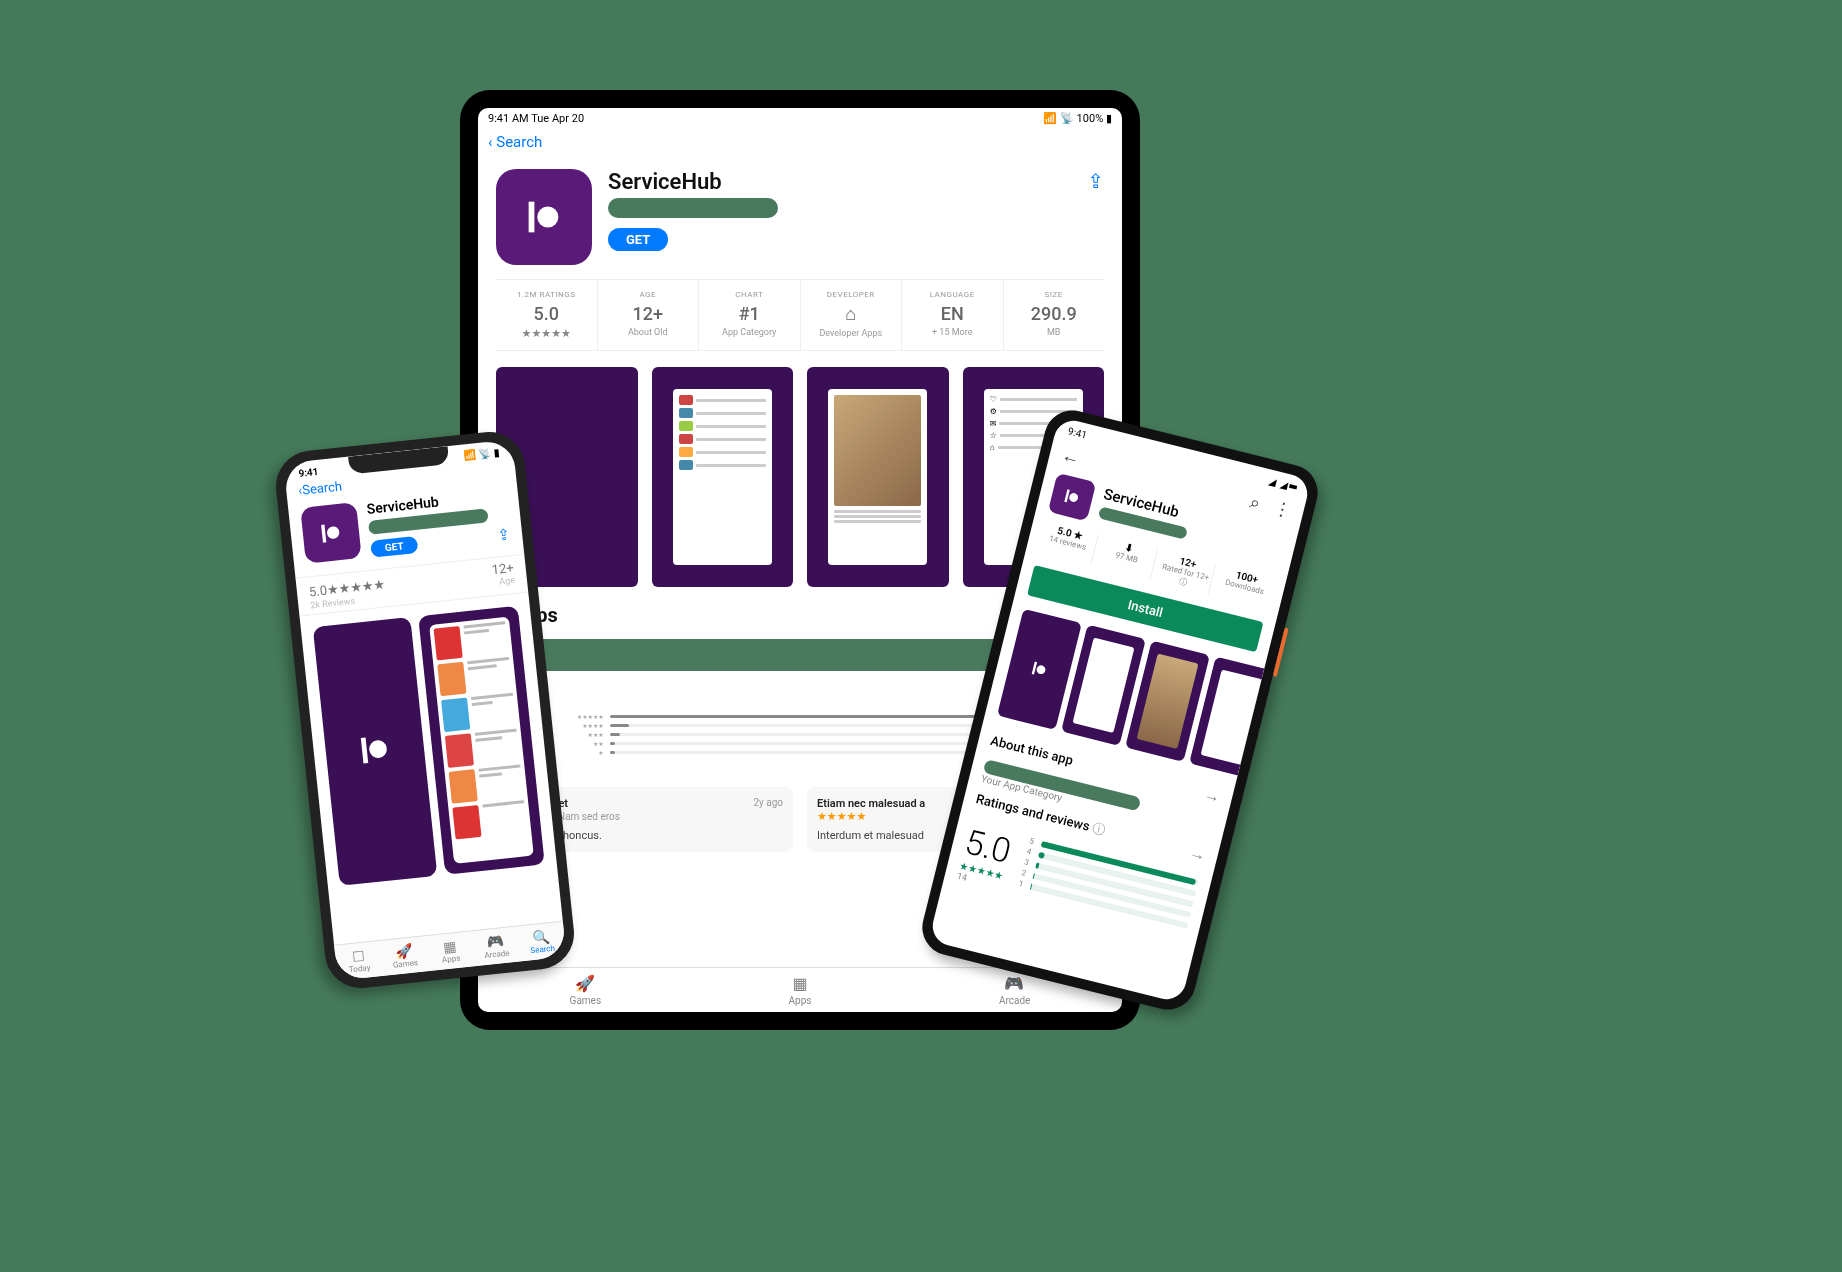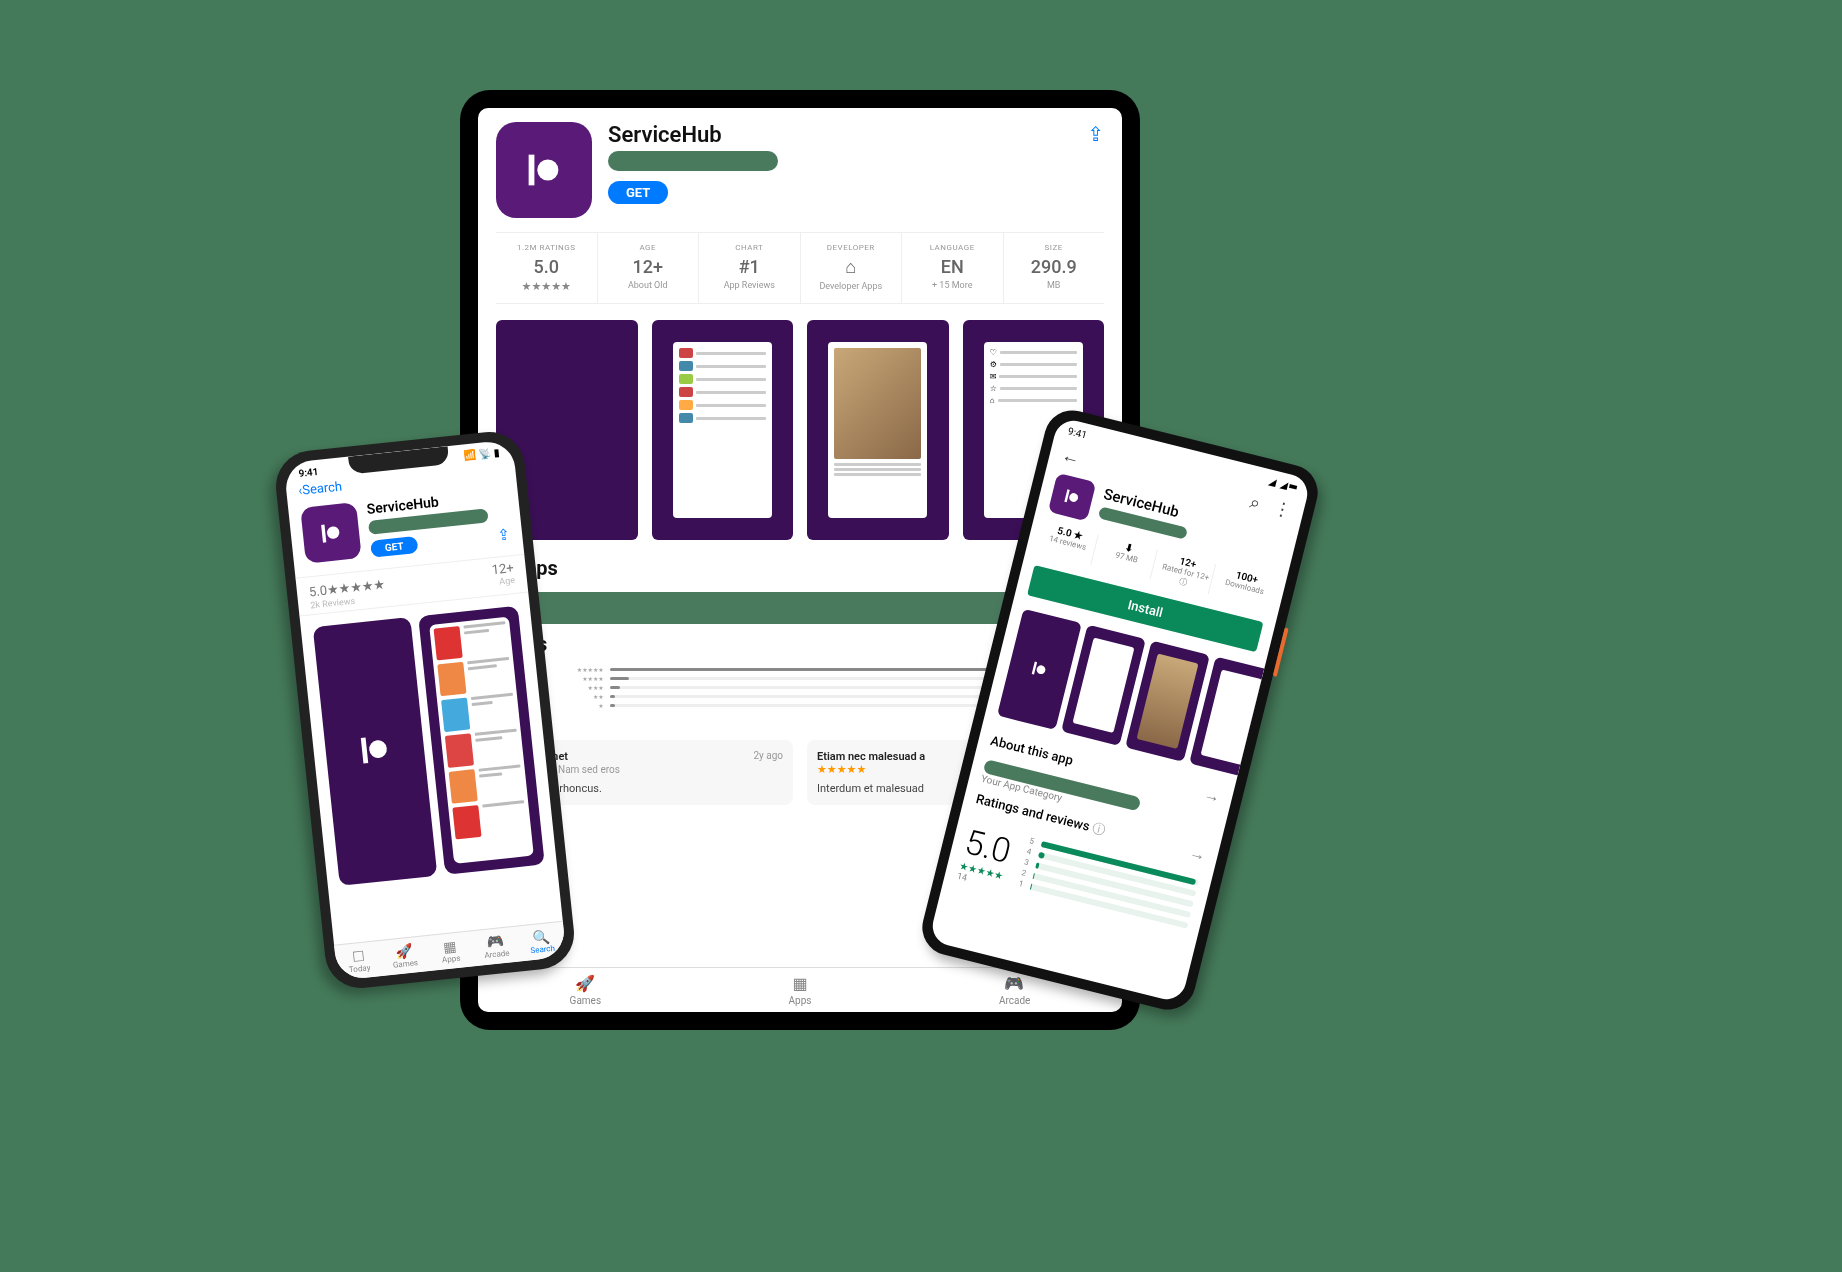--- a/index.html
+++ b/index.html
@@ -156,20 +156,25 @@
   .a-bar-num { font-size:8px; color:#888; width:8px;}
   .a-bar-bg { flex:1; height:6px; background:#e8f3ed; border-radius:3px;}
   .a-bar-fill { height:100%; background:#0a8a5a; border-radius:3px;}
 
 </style>
 </head>
 <body>
 
 <div class="ipad-frame">
   <div class="ipad-screen">
+    <div class="ipad-status">
+      <span>9:41 AM   Tue Apr 20</span>
+      <span>📶 📡 <span>100%</span> ▮</span>
+    </div>
+    <div class="ipad-search">‹ <span>Search</span></div>
     <div class="ipad-header">
       <div class="app-icon">
         <svg viewBox="0 0 100 100">
             <rect x="18" y="18" width="12" height="64" fill="#fff"></rect>
             <circle cx="58" cy="50" r="22" fill="#fff"></circle>
           </svg>
       </div>
       <div style="flex:1">
         <div class="ipad-title">ServiceHub</div>
         <div class="scribble"></div>
@@ -185,21 +190,21 @@
         <div class="meta-bot stars">★★★★★</div>
       </div>
       <div class="meta-cell">
         <div class="meta-top">AGE</div>
         <div class="meta-mid">12+</div>
         <div class="meta-bot">About Old</div>
       </div>
       <div class="meta-cell">
         <div class="meta-top">CHART</div>
         <div class="meta-mid">#1</div>
-        <div class="meta-bot">App Reviews</div>
+        <div class="meta-bot">App Category</div>
       </div>
       <div class="meta-cell">
         <div class="meta-top">DEVELOPER</div>
         <div class="meta-mid">⌂</div>
         <div class="meta-bot">Developer Apps</div>
       </div>
       <div class="meta-cell">
         <div class="meta-top">LANGUAGE</div>
         <div class="meta-mid">EN</div>
         <div class="meta-bot">+ 15 More</div>

